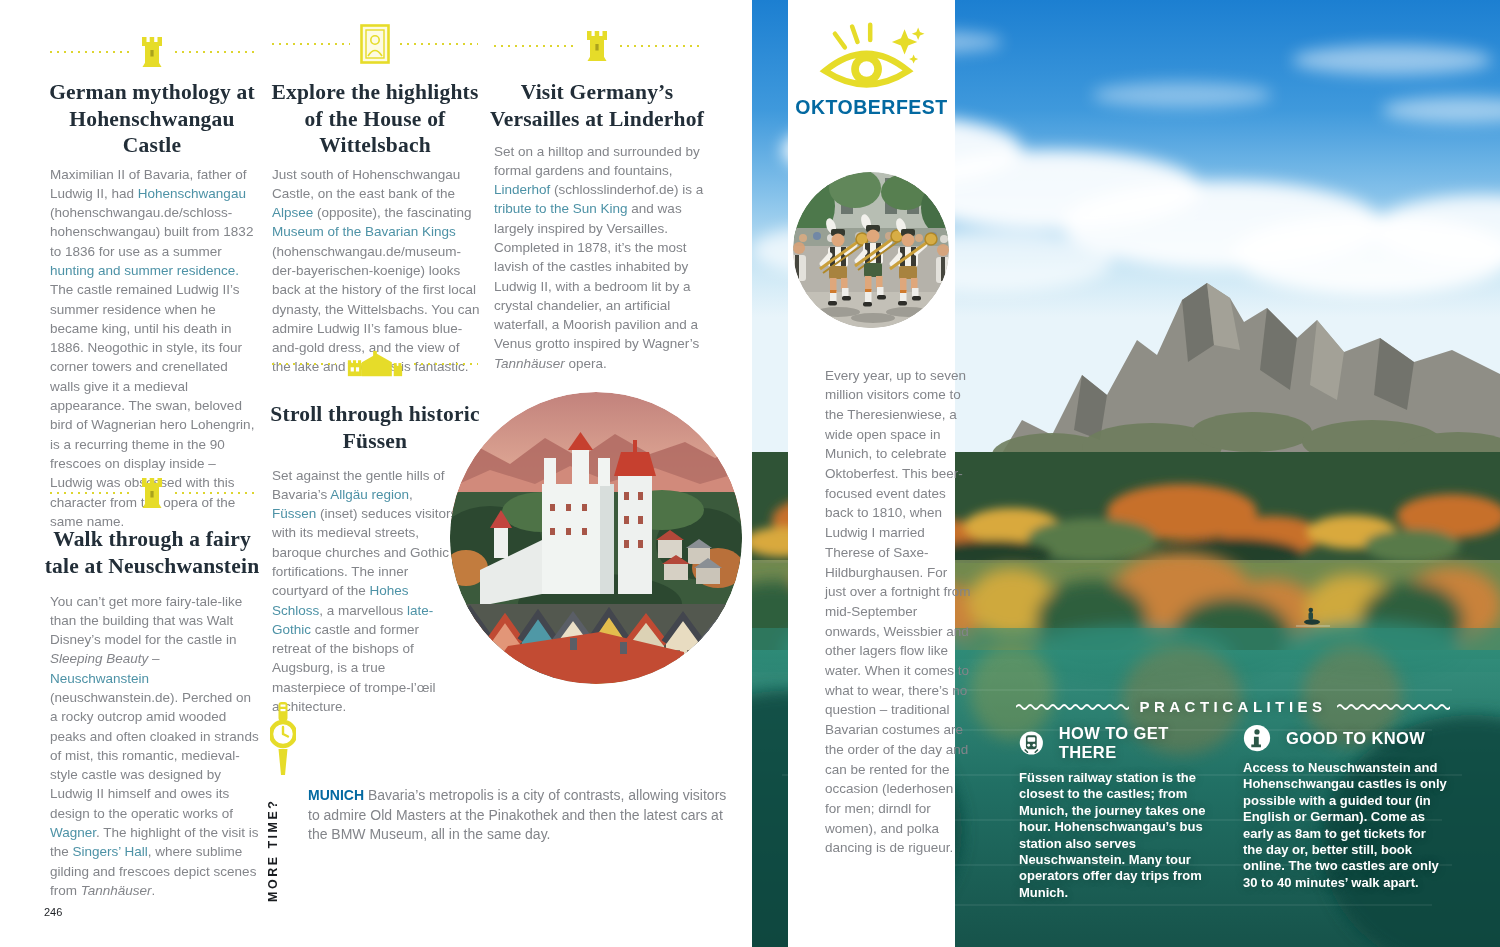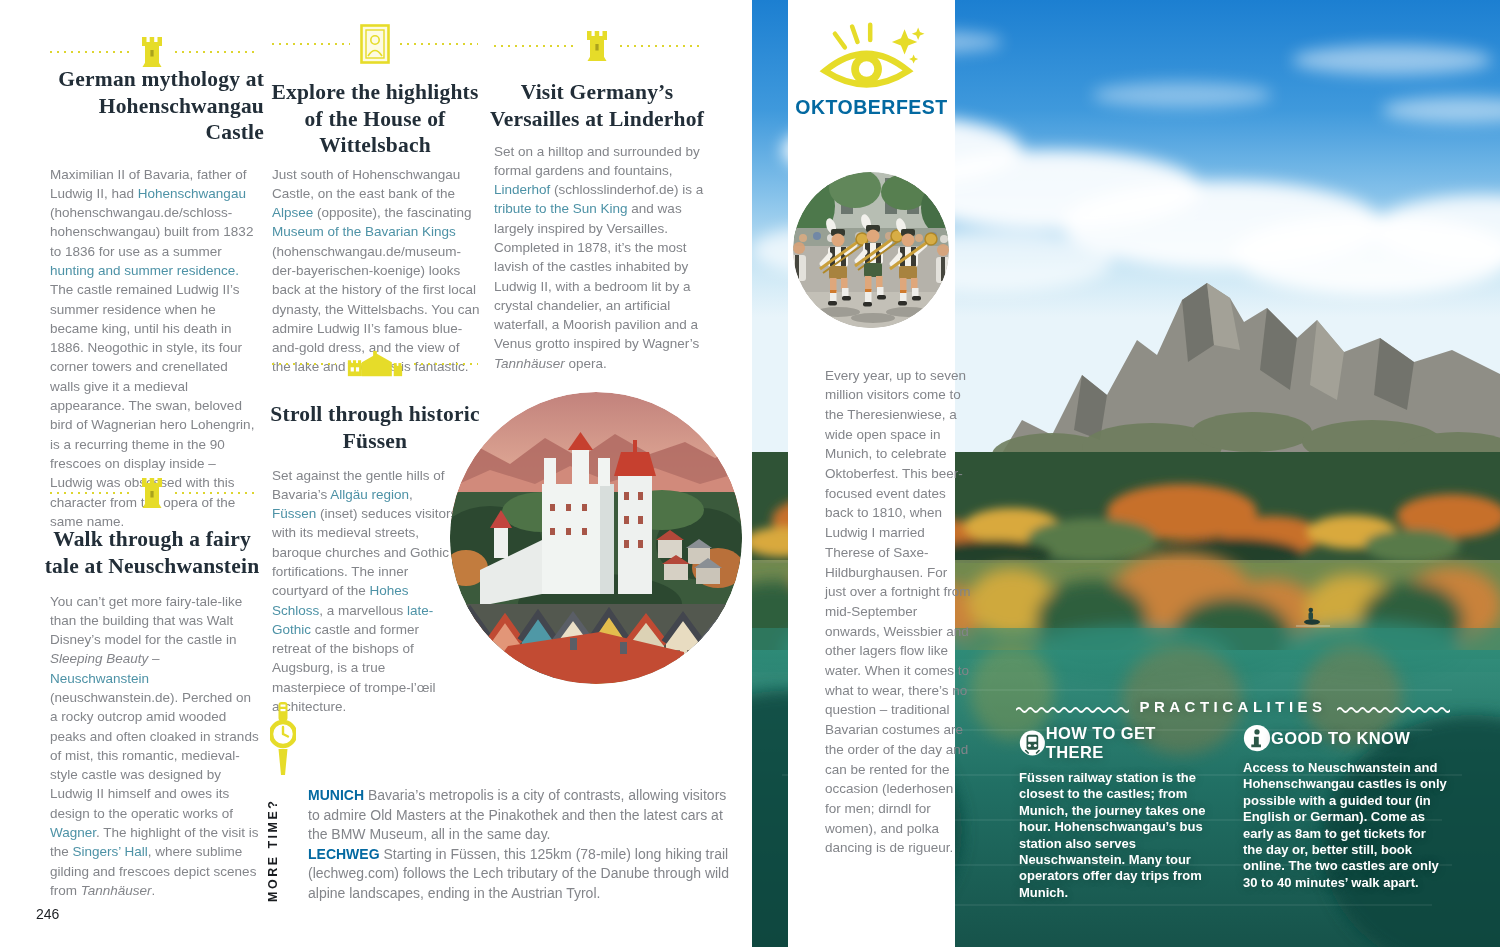--- a/index.html
+++ b/index.html
@@ -35,30 +35,30 @@
 
   
   .sidebar{position:absolute;left:36px;top:0;width:167px;height:947px;background:#ffffff;}
   .eye-wrap{position:absolute;top:22px;left:0;width:100%;display:flex;justify-content:center;}
   .okt-title{position:absolute;top:96px;width:100%;text-align:center;font-weight:bold;font-size:19.5px;
              letter-spacing:.5px;color:#0369a1;}
   .okt-body{position:absolute;top:352px;left:13px;width:146px;font-size:13.5px;line-height:1.46;color:#83858a;margin-left:24px;}
 
   
   .prac{color:#fff;text-shadow:0 0 8px rgba(0,30,25,.35);}
-  .prac-header{position:absolute;left:264px;top:698px;width:434px;display:flex;align-items:flex-end;gap:10px;
+  .prac-header{position:absolute;left:264px;top:698px;width:434px;display:flex;align-items:center;gap:10px;
                font-weight:bold;font-size:15px;letter-spacing:4.5px;}
   .wave{flex:1;height:10px;}
   .prac-col{position:absolute;top:724px;}
   .prac-col.a{left:267px;width:192px;}
   .prac-col.b{left:491px;width:204px;}
-  .prac-col-h{display:flex;align-items:center;gap:0;font-weight:bold;font-size:16.5px;letter-spacing:.4px;}
+  .prac-col-h{display:flex;align-items:center;gap:15px;font-weight:bold;font-size:16.5px;letter-spacing:.4px;}
   .prac-col-b{margin-top:8px;font-weight:bold;font-size:13px;line-height:1.26;}
 
-  .page-num{position:absolute;left:36px;top:906px;font-size:14px;color:#1c1f23;}
+  .page-num{position:absolute;left:44px;top:906px;font-size:11px;color:#1c1f23;}
 </style>
 </head>
 <body>
 
 <div class="page">
 
   <div class="icon-row" style="left:50px;top:36px;width:204px;">
     <div class="dots"></div>
     <svg width="26" height="32" viewBox="0 0 26 32">
       <g fill="#e6dc29">
@@ -66,21 +66,21 @@
           <rect x="10.7" y="1" width="4.5" height="7"></rect>
           <rect x="18.5" y="1" width="4.5" height="7"></rect>
       <rect x="3" y="6" width="20" height="4"></rect>
           <rect x="6" y="10" width="14" height="17"></rect>
           <polygon points="3.5,31 22.5,31 19.5,26 6.5,26"></polygon>
         </g>
       <rect x="11.4" y="14" width="3.2" height="6.5" fill="#aaa21d"></rect>
     </svg>
     <div class="dots"></div>
   </div>
-  <h2 class="sec-title" style="left:40px;top:48px;width:224px;text-align:right;">German mythology at Hohenschwangau Castle</h2>
+  <h2 class="sec-title" style="left:40px;top:61px;width:224px;">German mythology at Hohenschwangau Castle</h2>
   <p class="sec-body" style="left:50px;top:151px;width:210px;"><span class="seg-plain">Maximilian II of Bavaria, father of Ludwig II, had </span><span class="seg-link">Hohenschwangau</span><span class="seg-plain"> (hohenschwangau.de/schloss-hohenschwangau) built from 1832 to 1836 for use as a summer </span><span class="seg-link">hunting and summer residence.</span><span class="seg-plain"> The castle remained Ludwig II’s summer residence when he became king, until his death in 1886. Neogothic in style, its four corner towers and crenellated walls give it a medieval appearance. The swan, beloved bird of Wagnerian hero Lohengrin, is a recurring theme in the 90 frescoes on display inside – Ludwig was obsessed with this character from the opera of the same name.</span></p>
 
   <div class="icon-row" style="left:50px;top:477px;width:204px;">
     <div class="dots"></div>
     <svg width="26" height="32" viewBox="0 0 26 32">
       <g fill="#e6dc29">
           <rect x="3" y="1" width="4.5" height="7"></rect>
           <rect x="10.7" y="1" width="4.5" height="7"></rect>
           <rect x="18.5" y="1" width="4.5" height="7"></rect>
       <rect x="3" y="6" width="20" height="4"></rect>
@@ -265,21 +265,20 @@
     <rect x="8.5" y="1" width="9" height="19" rx="3" fill="#e6dc29"></rect>
     <rect x="10.5" y="3.5" width="5" height="2.2" fill="#fff"></rect>
       <rect x="10.5" y="8" width="5" height="2.2" fill="#fff"></rect>
     <circle cx="13" cy="33" r="12" fill="#fff" stroke="#e6dc29" stroke-width="4.5"></circle>
     <path d="M13,33 L13,26 M13,33 L18,35.5" stroke="#e6dc29" stroke-width="2.4" stroke-linecap="round" fill="none"></path>
     <polygon points="8.5,48 17.5,48 15,74 11,74" fill="#e6dc29"></polygon>
   </svg>
   <div class="mt-label">MORE TIME?</div>
   <div class="mt-entries">
     <p><span class="term">MUNICH</span> <span>Bavaria’s metropolis is a city of contrasts, allowing visitors to admire Old Masters at the Pinakothek and then the latest cars at the BMW Museum, all in the same day.</span></p>
-    <p><span class="term">LECHWEG</span> <span>Starting in Füssen, this 125km (78-mile) long hiking trail (lechweg.com) follows the Lech tributary of the Danube through wild alpine landscapes, ending in the Austrian Tyrol.</span></p>
   </div>
 
   <div class="page-num">246</div>
 
   <div class="photo">
     <svg class="scene" width="748" height="947" viewBox="0 0 748 947" preserveAspectRatio="none">
       <defs>
         <linearGradient id="sky" x1="0" y1="0" x2="0" y2="1">
           <stop offset="0" stop-color="#1c7fd1"></stop>
             <stop offset=".18" stop-color="#3f99dc"></stop>

